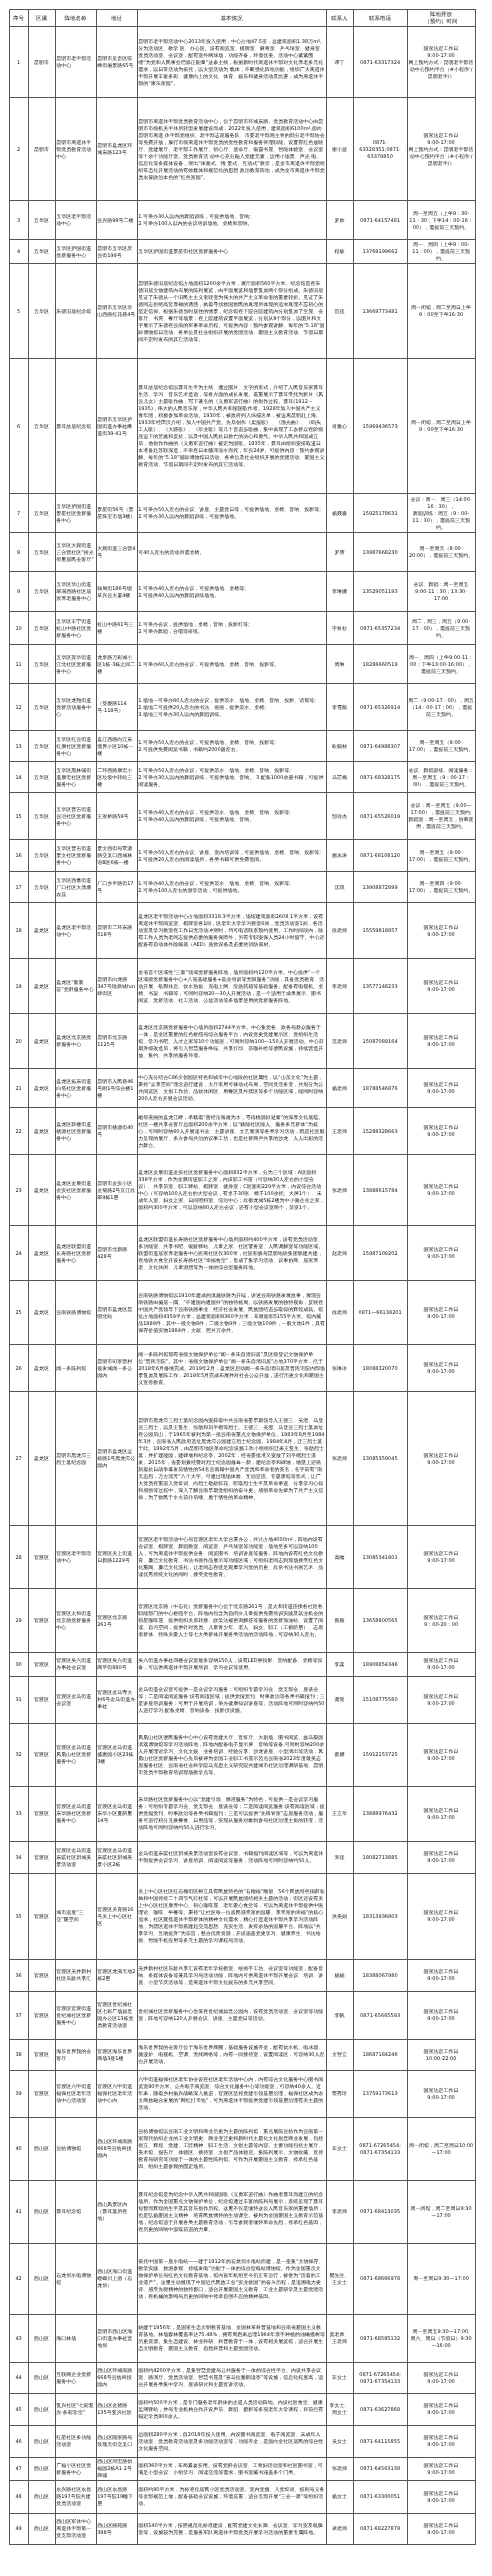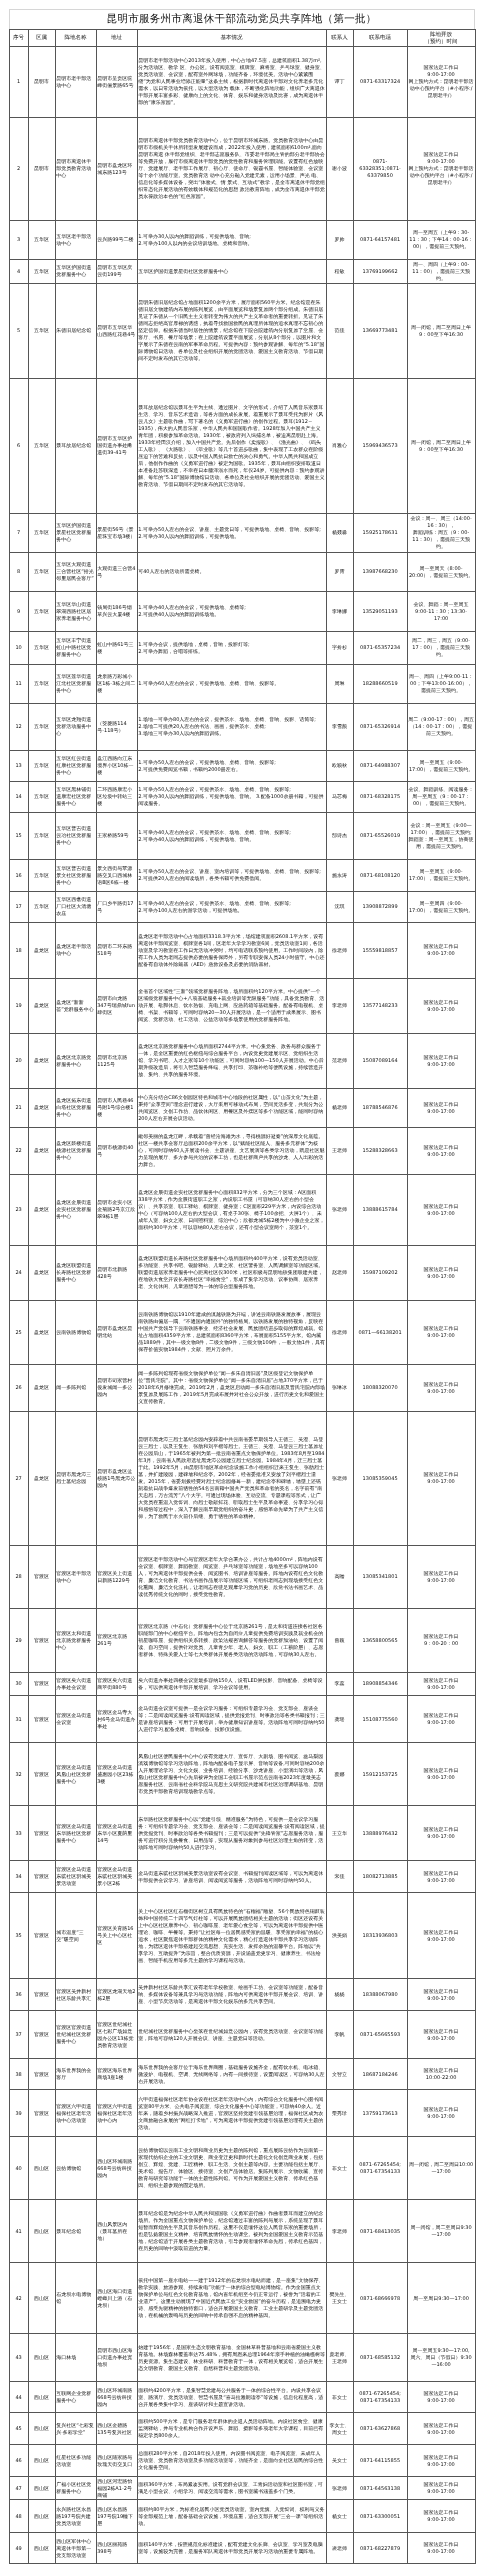--- a/index.html
+++ b/index.html
@@ -12,21 +12,20 @@
   td.c{text-align:center;}
   td.l{text-align:left;}
   td.desc{white-space:pre-line;}
   .col-no{width:19px}.col-dist{width:27px}.col-name{width:41px}.col-addr{width:41px}
   .col-desc{width:189px}.col-contact{width:27px}.col-phone{width:54px}.col-time{width:68px}
 </style>
 </head>
 <body>
 
 <div class="sheet">
-  <div class="title">昆明市服务州市离退休干部流动党员共享阵地（第一批）</div>
   <table>
     <colgroup>
       <col class="col-no">
         <col class="col-dist">
         <col class="col-name">
         <col class="col-addr">
       <col class="col-desc">
         <col class="col-contact">
         <col class="col-phone">
         <col class="col-time">

